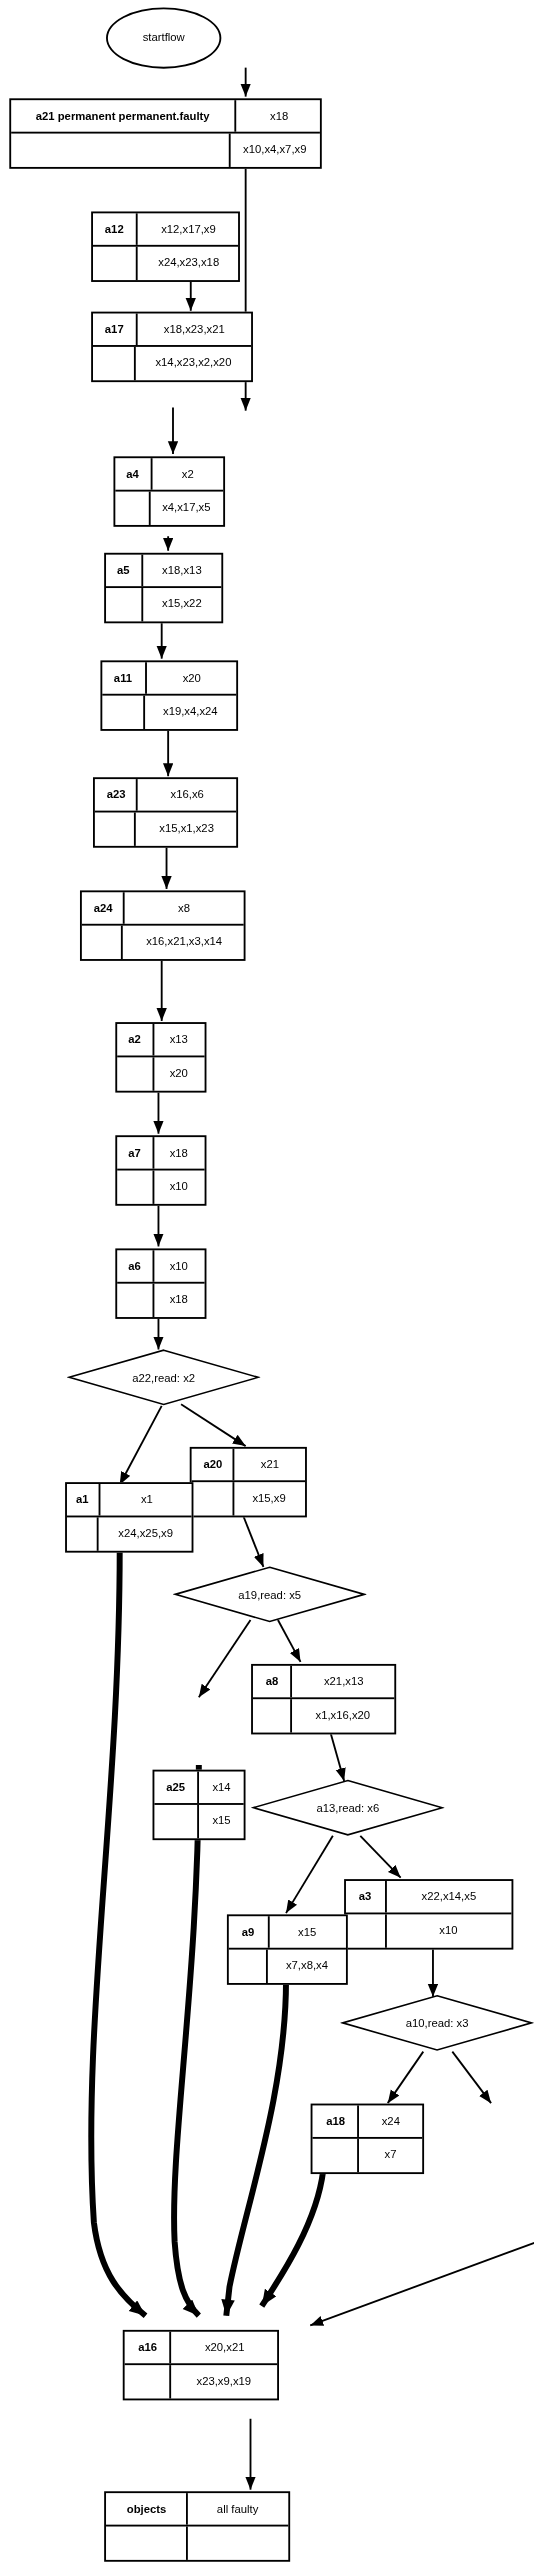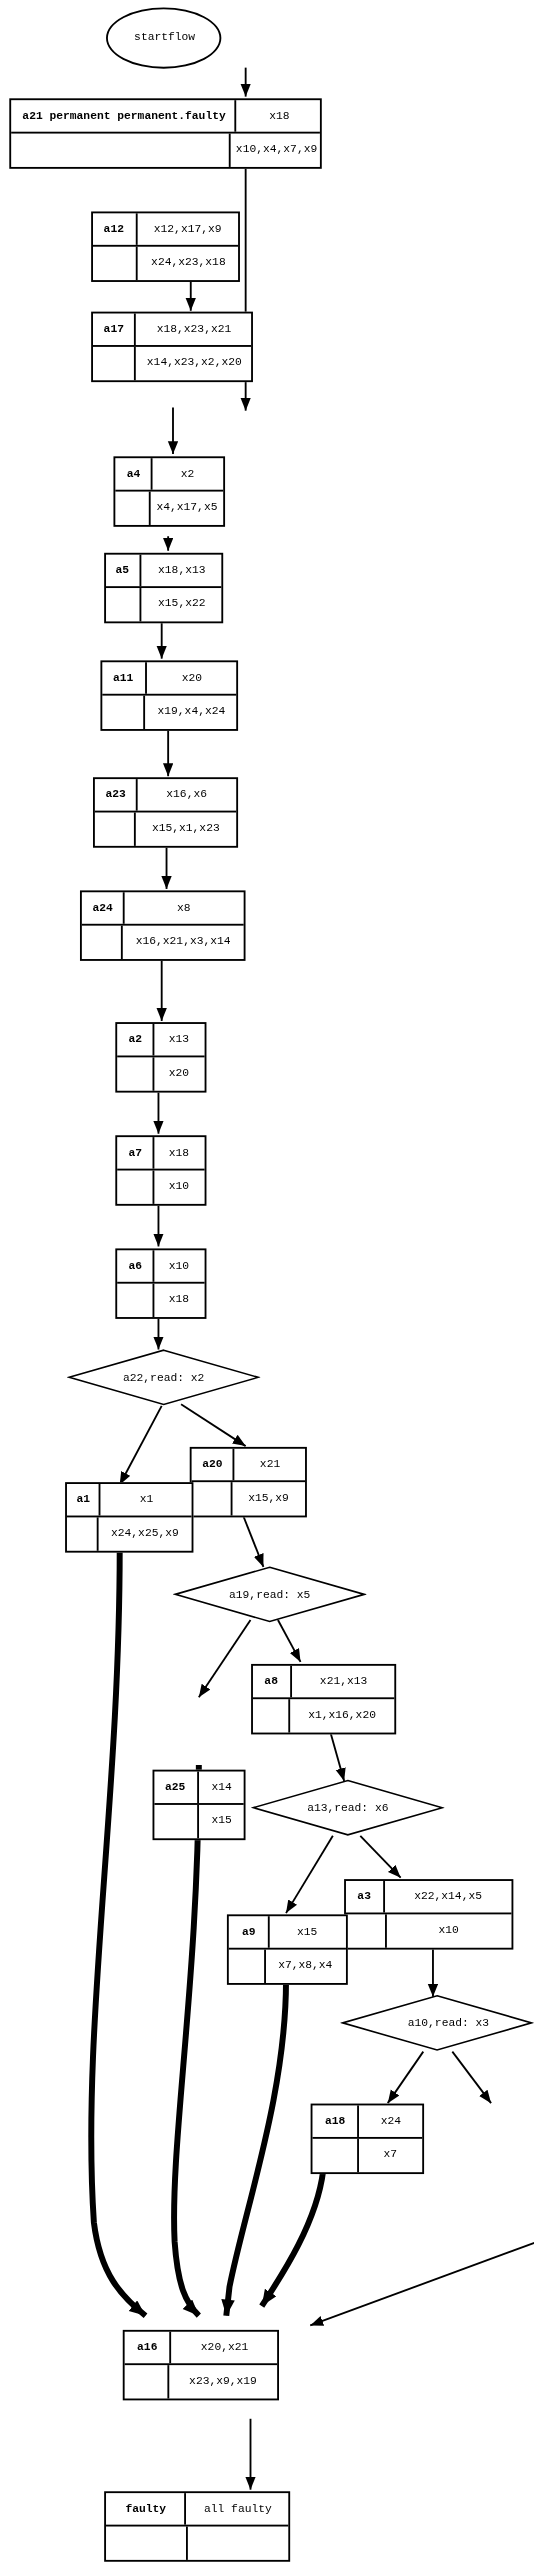--- a/index.html
+++ b/index.html
@@ -5,21 +5,21 @@
   html, body {
     margin: 0;
     padding: 0;
     background: #ffffff;
   }
   #canvas {
     position: relative;
     width: 535px;
     height: 2576px;
     background: #ffffff;
-    font-family: Liberation Mono, monospace;
+    font-family: Liberation Sans, sans-serif;
     overflow: hidden;
     border-radius: 22px;
   }
   svg#edges {
     position: absolute;
     left: 0;
     top: 0;
     width: 535px;
     height: 2576px;
     pointer-events: none;
@@ -482,21 +482,21 @@
       <div class="cell" style="width: 43px; transform-origin: center center;">
             <span>x7,x8,x4</span>
           </div>
     </div>
   </div>
 
   <div class="diamond-wrap" style="left:183px; top:1075px; width:104px; height:31px;">
     <svg width="104" height="31" viewBox="0 0 120 36">
       <polygon points="60,1 119,18 60,35 1,18" fill="#fff" stroke="#000" stroke-width="1"></polygon>
     </svg>
-    <div class="dlabel" style="transform-origin: center center; justify-content: flex-end;">
+    <div class="dlabel" style="transform-origin: center center;">
           <span>a10,read: x3</span>
         </div>
   </div>
 
   <div class="node rec" style="left:167px; top:1134px; width:61px;">
     <div class="row top">
       <div class="cell left" style="width: 26px; transform-origin: center center;">
             <span>a18</span>
           </div>
       <div class="cell" style="width: 35px; transform-origin: center center;">
@@ -524,21 +524,21 @@
       <div class="cell left empty" style="width: 26px; transform-origin: center center;"></div>
       <div class="cell" style="width: 58px; transform-origin: center center;">
             <span>x23,x9,x19</span>
           </div>
     </div>
   </div>
 
   <div class="node rec" style="left:56px; top:1343px; width:100px;">
     <div class="row top">
       <div class="cell left" style="width: 45px; transform-origin: center center;">
-            <span>faulty</span>
+            <span>objects</span>
           </div>
       <div class="cell" style="width: 55px; transform-origin: center center;">
             <span>all faulty</span>
           </div>
     </div>
     <div class="row">
       <div class="cell left empty" style="width: 45px; transform-origin: center center;"></div>
       <div class="cell" style="width: 55px; transform-origin: center center;"></div>
     </div>
   </div>

